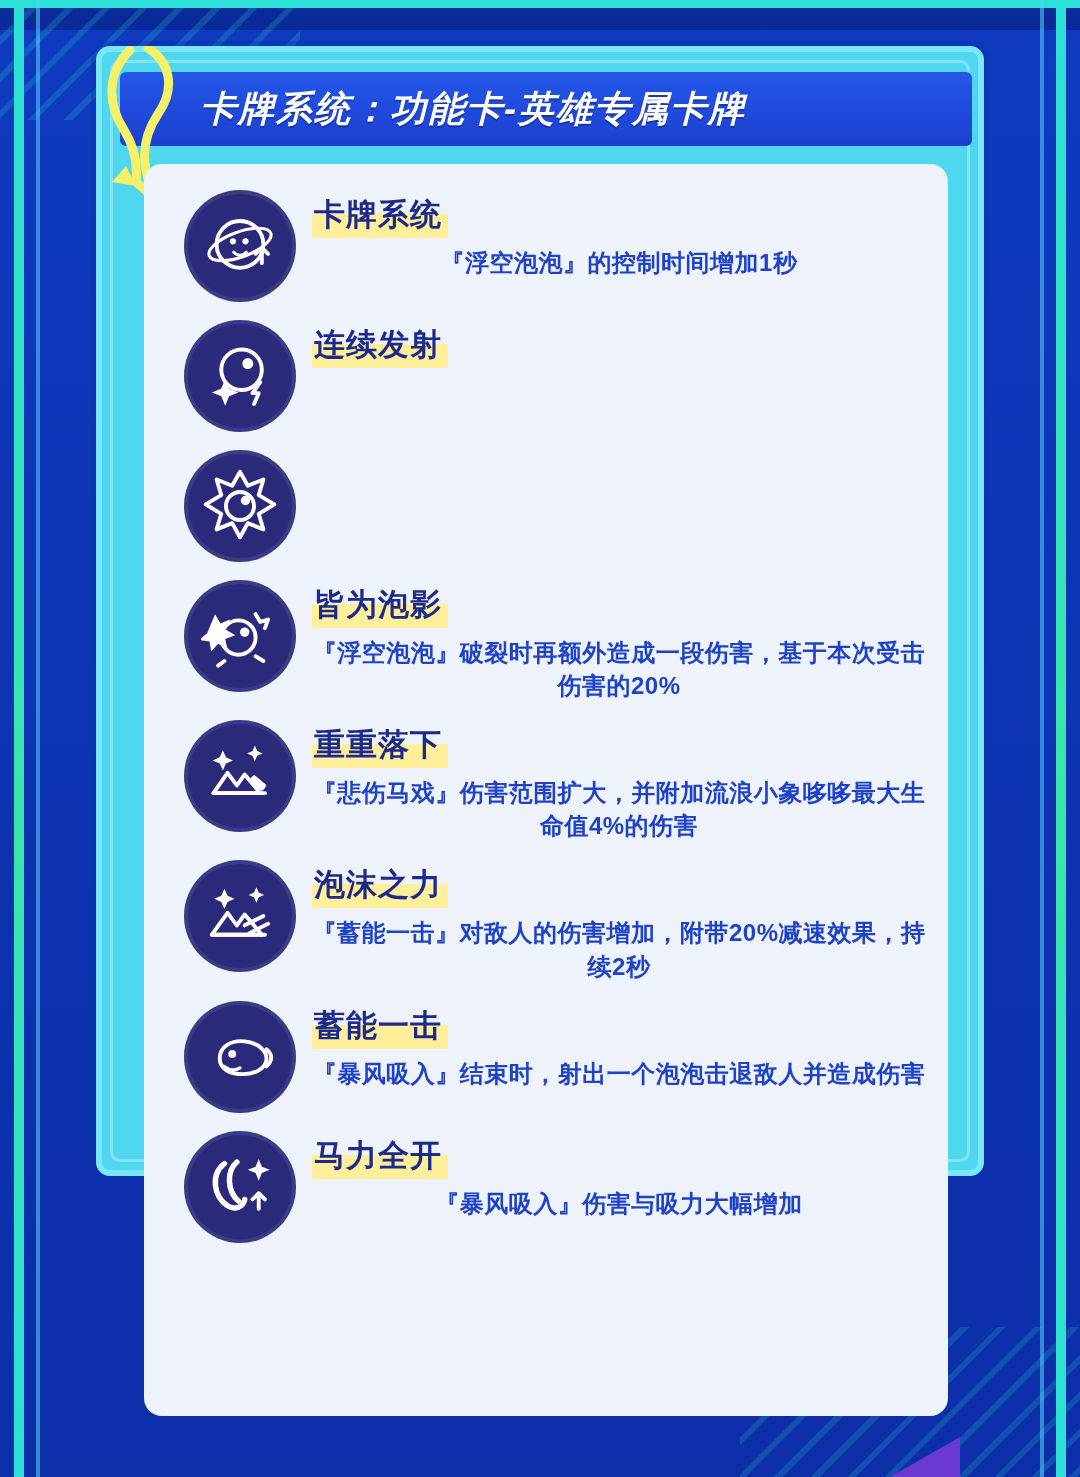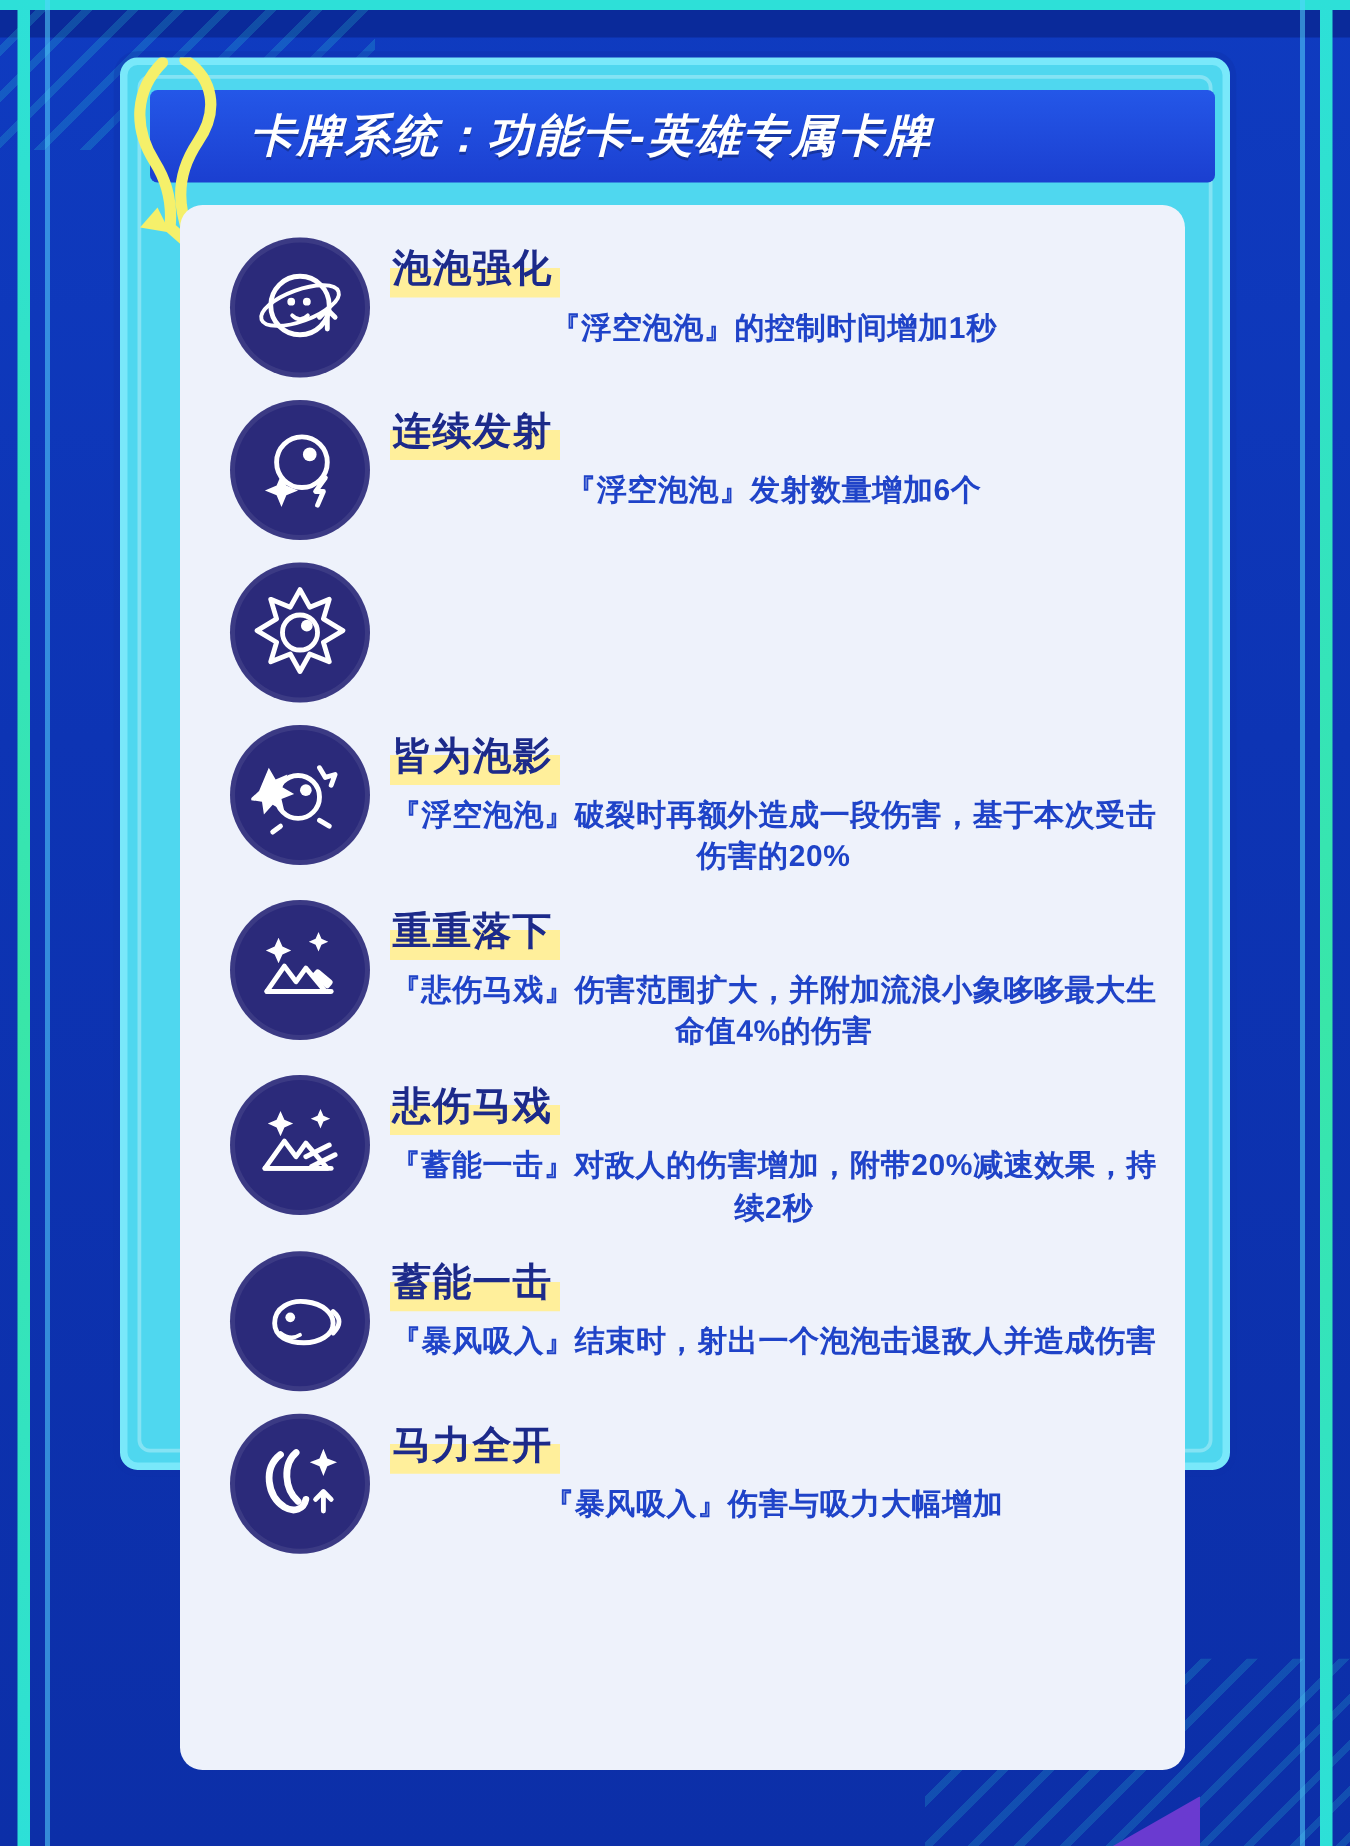--- a/index.html
+++ b/index.html
@@ -183,37 +183,36 @@
           <svg viewBox="0 0 100 100">
             <circle cx="50" cy="48" r="30" fill="none" stroke="#ffffff" stroke-width="5"></circle>
             <circle cx="41" cy="44" r="4" fill="#ffffff"></circle>
               <circle cx="57" cy="44" r="4" fill="#ffffff"></circle>
             <path d="M42 58 q8 8 16 0" fill="none" stroke="#ffffff" stroke-width="4" stroke-linecap="round"></path>
             <ellipse cx="50" cy="48" rx="42" ry="16" fill="none" stroke="#ffffff" stroke-width="4" transform="rotate(-20 50 48)"></ellipse>
             <path d="M78 72 l0 -18 M70 60 l8 -8 8 8" fill="none" stroke="#ffffff" stroke-width="5" stroke-linecap="round" stroke-linejoin="round"></path>
           </svg>
         </div>
         <div class="row-text">
-          <div class="row-title">泡泡强化</div>
+          <div class="row-title">卡牌系统</div>
           <div class="row-desc">『浮空泡泡』的控制时间增加1秒</div>
         </div>
       </div>
 
       <div class="row">
         <div class="icon-wrap">
           <svg viewBox="0 0 100 100">
             <circle cx="52" cy="42" r="26" fill="none" stroke="#ffffff" stroke-width="5"></circle>
             <circle cx="60" cy="34" r="7" fill="#ffffff"></circle>
             <path d="M26 66 l5 -12 5 12 12 5 -12 5 -5 12 -5 -12 -12 -5z" fill="#ffffff"></path>
             <path d="M76 58 l-10 14 h8 l-6 14" fill="none" stroke="#ffffff" stroke-width="5" stroke-linejoin="round" stroke-linecap="round"></path>
           </svg>
         </div>
         <div class="row-text">
           <div class="row-title">连续发射</div>
-          <div class="row-desc">『浮空泡泡』发射数量增加6个</div>
         </div>
       </div>
 
       <div class="row">
         <div class="icon-wrap">
           <svg viewBox="0 0 100 100">
             <path d="M50 6 l10 18 20 -8 -6 20 20 12 -20 12 6 20 -20 -8 -10 18 -10 -18 -20 8 6 -20 -20 -12 20 -12 -6 -20 20 8z" fill="none" stroke="#ffffff" stroke-width="5" stroke-linejoin="round"></path>
             <circle cx="50" cy="50" r="18" fill="none" stroke="#ffffff" stroke-width="5"></circle>
             <circle cx="57" cy="43" r="6" fill="#ffffff"></circle>
           </svg>
@@ -256,21 +255,21 @@
         <div class="icon-wrap">
           <svg viewBox="0 0 100 100">
             <path d="M14 74 l20 -28 12 16 10 -14 22 26z" fill="none" stroke="#ffffff" stroke-width="5" stroke-linejoin="round"></path>
             <path d="M14 74 h68" stroke="#ffffff" stroke-width="5" stroke-linecap="round"></path>
             <path d="M26 24 l4 -9 4 9 9 4 -9 4 -4 9 -4 -9 -9 -4z" fill="#ffffff"></path>
             <path d="M68 20 l3 -7 3 7 7 3 -7 3 -3 7 -3 -7 -7 -3z" fill="#ffffff"></path>
             <path d="M56 62 l24 -12 M62 72 l24 -12" stroke="#ffffff" stroke-width="5" stroke-linecap="round"></path>
           </svg>
         </div>
         <div class="row-text">
-          <div class="row-title">悲伤马戏</div>
+          <div class="row-title">泡沫之力</div>
           <div class="row-desc">『蓄能一击』对敌人的伤害增加，附带20%减速效果，持续2秒</div>
         </div>
       </div>
 
       <div class="row">
         <div class="icon-wrap">
           <svg viewBox="0 0 100 100">
             <path d="M24 52 C24 36 40 28 56 30 C74 32 84 42 84 52 C84 64 70 72 54 72 C38 72 24 66 24 52 Z" fill="none" stroke="#ffffff" stroke-width="5"></path>
             <circle cx="40" cy="46" r="5" fill="#ffffff"></circle>
             <path d="M30 62 q10 8 20 2" fill="none" stroke="#ffffff" stroke-width="4" stroke-linecap="round"></path>

